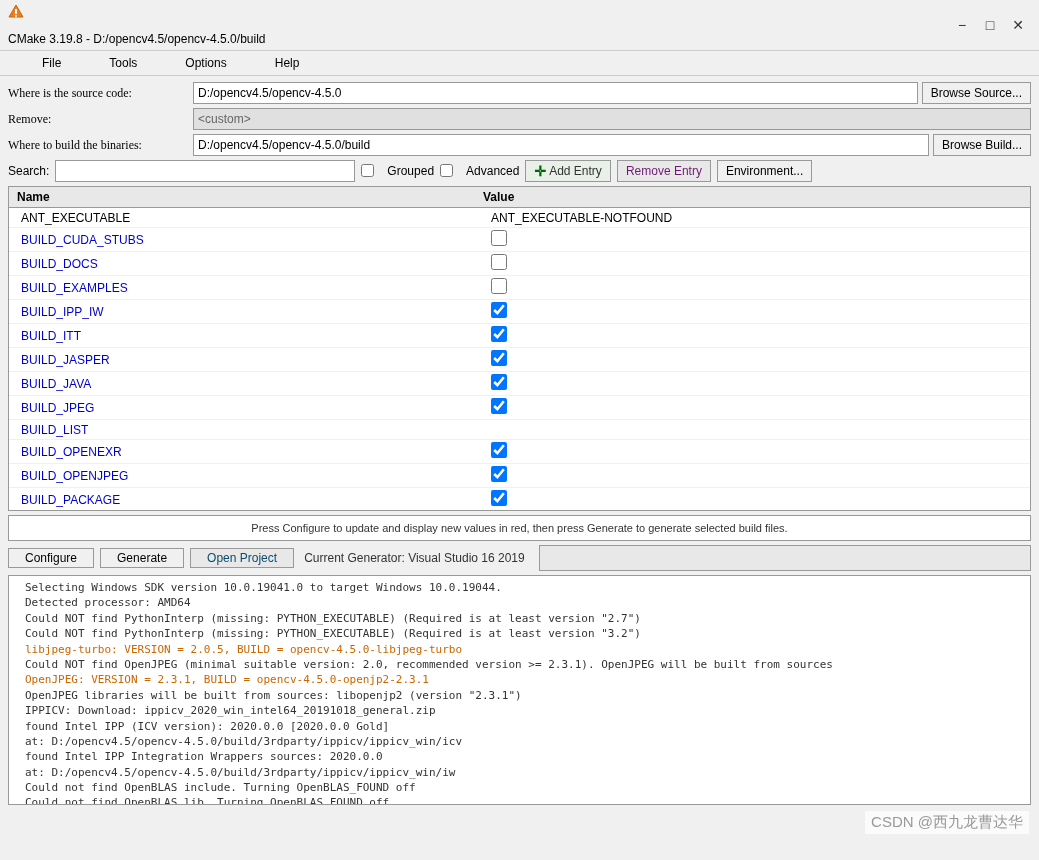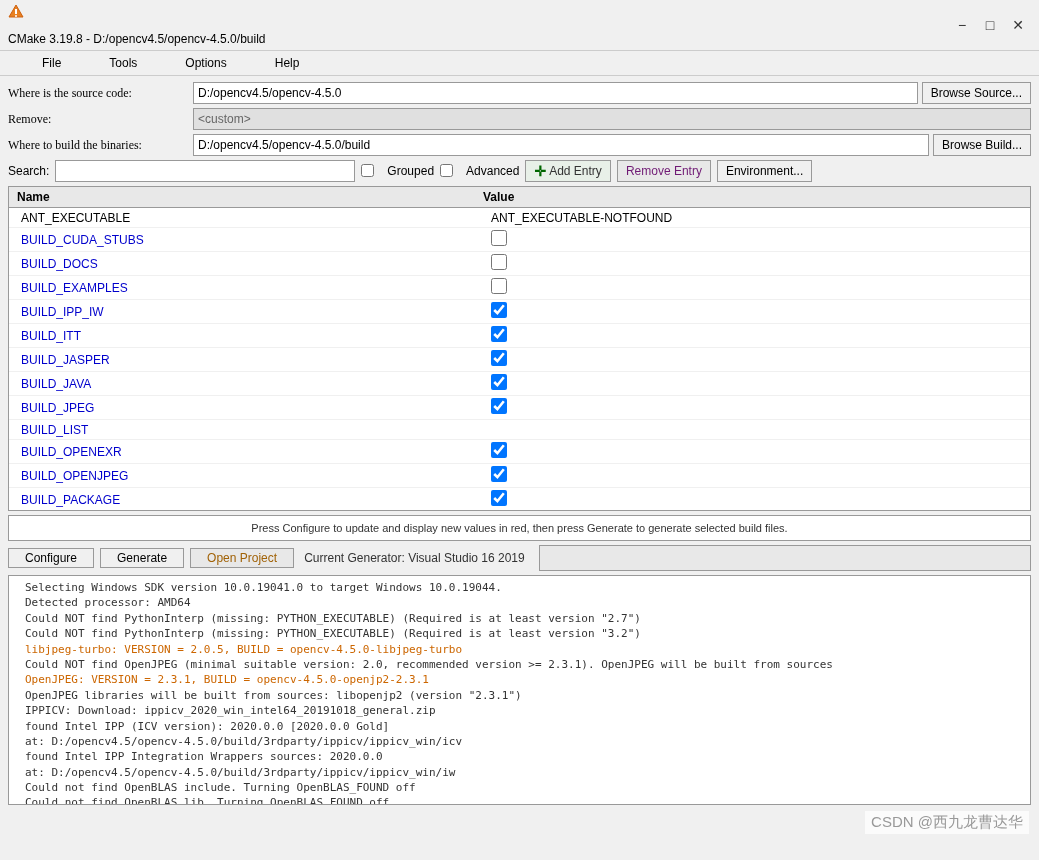--- a/index.html
+++ b/index.html
@@ -202,21 +202,21 @@
     .big-btn {
       height: 20px;
       padding: 0 16px;
       font-size: 12px;
       border: 1px solid #999;
       background: #f0f0f0;
       cursor: pointer;
     }
     .big-btn.disabled {
       background: #e8e8e8;
-      color: #a16207;
+      color: #0c4a6e;
       cursor: default;
     }
     .generator-text {
       font-size: 12px;
       color: #333;
       margin-left: 4px;
     }
     .progress-area {
       flex: 1;
       height: 26px;

